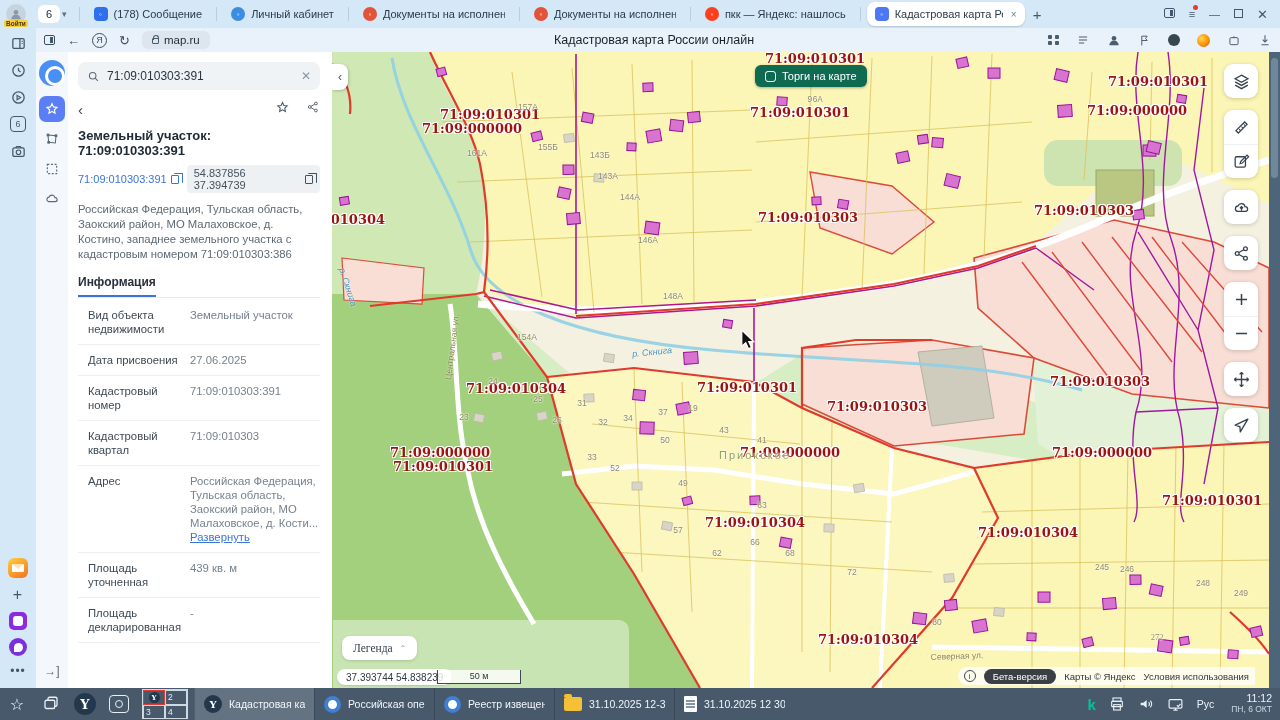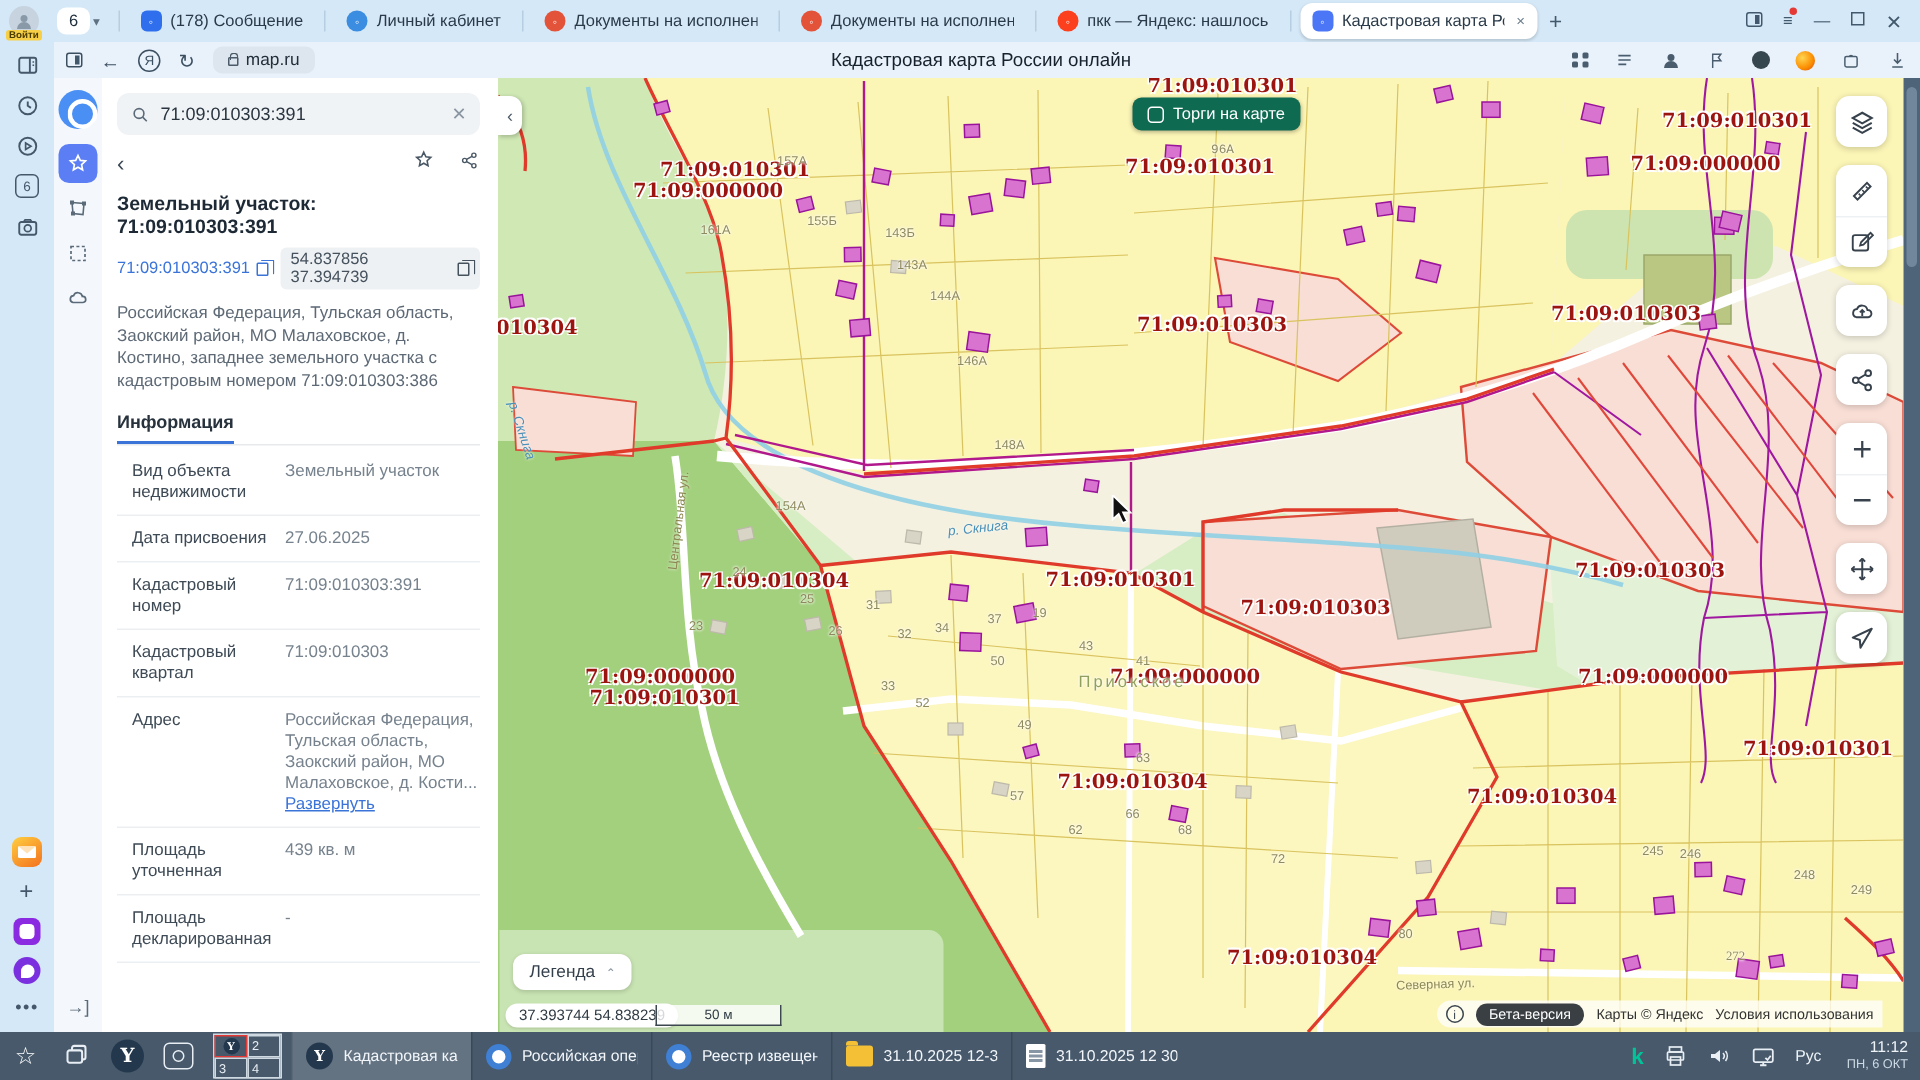--- a/index.html
+++ b/index.html
@@ -95,21 +95,21 @@
   .str-lab { position:absolute; font-size:8.5px; color:#8d8752; white-space:nowrap; text-shadow:0 0 2px #fff; }
   #torgi { position:absolute; left:423px; top:13px; height:22px; background:#0e6b52; border-radius:6px; color:#fff; font-size:11px; display:flex; align-items:center; gap:6px; padding:0 10px; box-shadow:0 1px 3px rgba(0,0,0,.3); }
   #torgi .cb { width:11px; height:11px; border:1.4px solid #fff; border-radius:3px; }
   #mapcollapse { position:absolute; left:0; top:12px; width:16px; height:26px; background:#fff; border-radius:0 8px 8px 0; box-shadow:1px 1px 3px rgba(0,0,0,.2); display:flex; align-items:center; justify-content:center; font-size:12px; color:#4a5866; }
   #maptoolbar { position:absolute; right:11px; top:12px; width:34px; }
   .tbgroup { background:#fff; border-radius:9px; box-shadow:0 1px 4px rgba(0,0,0,.18); margin-bottom:12px; display:flex; flex-direction:column; }
   .tbbtn { width:34px; height:34px; display:flex; align-items:center; justify-content:center; color:#37424d; }
   .tbbtn + .tbbtn { border-top:1px solid #eef1f3; }
   .tbbtn svg { stroke:#37424d; }
   #legendbackdrop { position:absolute; left:1px; top:568px; width:296px; height:68px; background:rgba(255,255,255,.42); border-radius:0 10px 0 0; }
-  #legendbtn { position:absolute; left:10px; top:584px; height:24px; background:#fff; border-radius:8px; box-shadow:0 1px 3px rgba(0,0,0,.15); font-size:11.5px; color:#333f4a; display:flex; align-items:center; gap:7px; padding:0 11px; }
+  #legendbtn { position:absolute; left:10px; top:584px; height:24px; background:#fff; border-radius:8px; box-shadow:0 1px 3px rgba(0,0,0,.15); font-size:11.5px; color:#333f4a; display:flex; align-items:center; gap:7px; padding:0 11px;font-family:Liberation Serif, serif; }
   #legendbtn .lc { font-size:8px; color:#8a97a3; }
   #coordpill { position:absolute; left:5px; top:617px; height:16px; background:#fff; border-radius:9px; font-size:10px; color:#2e3942; display:flex; align-items:center; padding:0 9px; box-shadow:0 1px 2px rgba(0,0,0,.12); }
   #scalebar { position:absolute; left:105px; top:618px; width:84px; height:14px; background:rgba(255,255,255,.8); border-left:1.4px solid #3c4750; border-right:1.4px solid #3c4750; border-bottom:1.4px solid #3c4750; font-size:9px; color:#2e3942; text-align:center; line-height:12px; }
   #attrib { position:absolute; right:14px; top:615px; height:18px; display:flex; align-items:center; gap:8px; background:rgba(255,255,255,.75); border-radius:9px 0 0 9px; padding:0 6px; }
   #attrib .info-i { width:12px; height:12px; border:1.2px solid #3c4750; border-radius:50%; font-size:8px; color:#3c4750; text-align:center; line-height:11px; flex:none;}
   #betapill { background:#3a3f44; color:#fff; border-radius:9px; font-size:9.5px; padding:2px 9px; }
   .attr-t { font-size:9.5px; color:#333; white-space:nowrap; }
   #cursor { position:absolute; left:408px; top:278px; }
 
   #scrollstrip { position:absolute; left:1269px; top:52px; width:11px; height:636px; background:#4e6478; }

